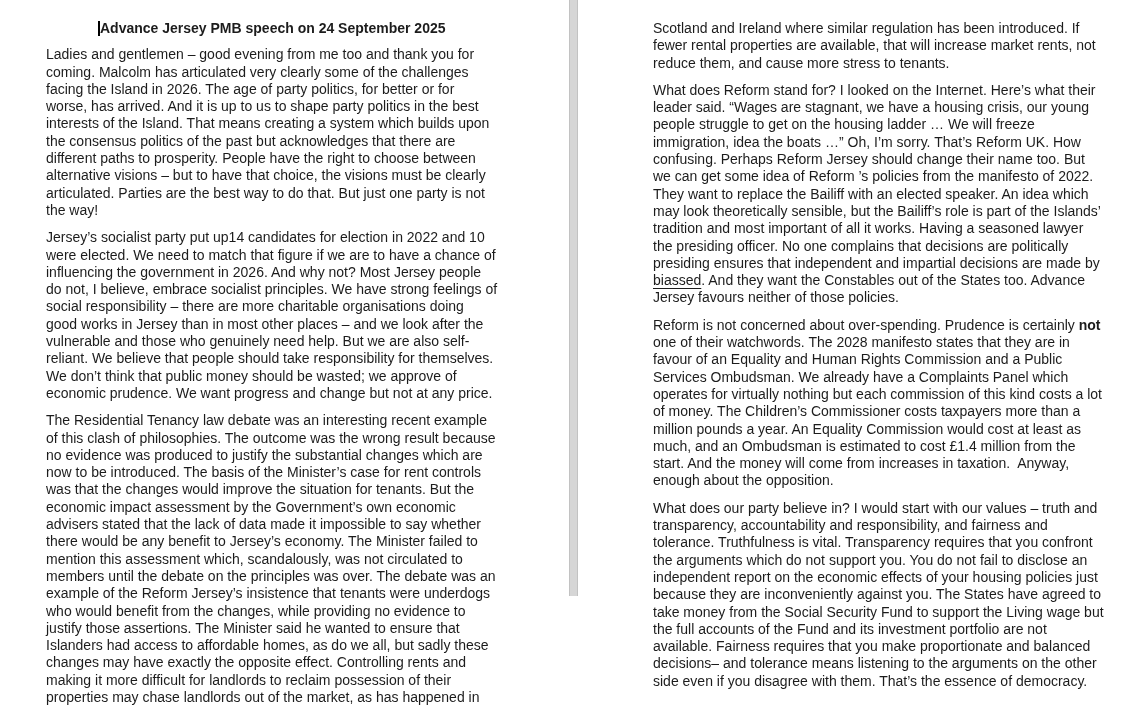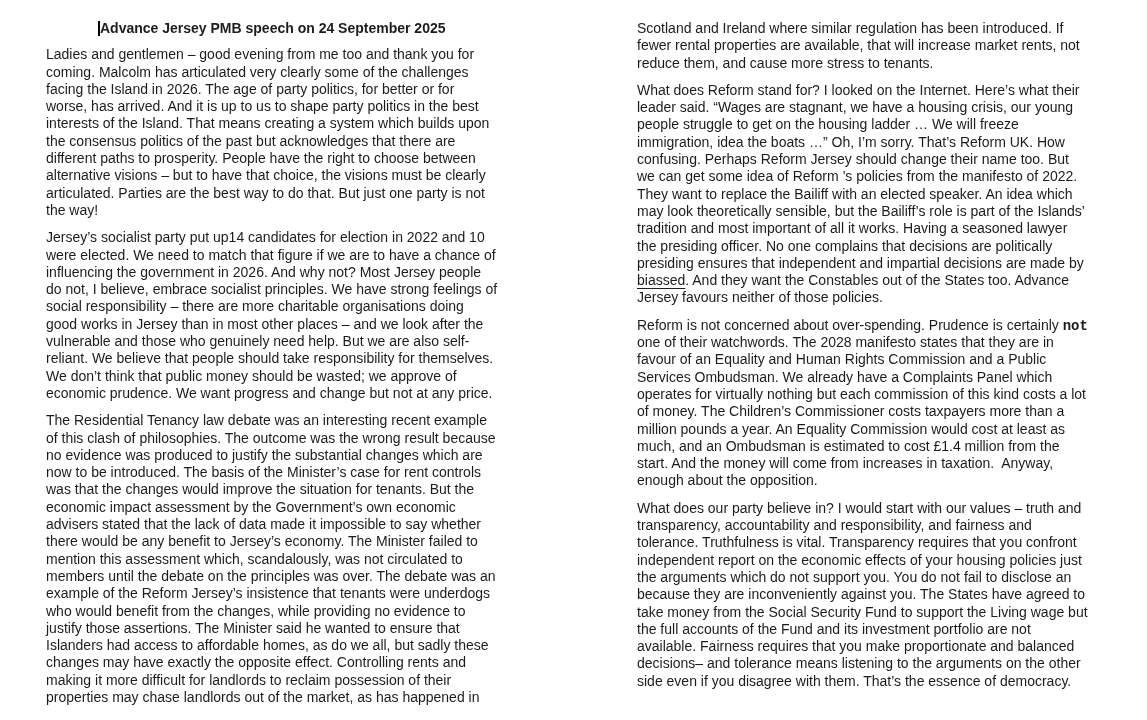--- a/index.html
+++ b/index.html
@@ -15,21 +15,21 @@
     background:var(--page-bg);
     font-family:"Liberation Sans", sans-serif;
     color:var(--text-color);
   }
   .canvas{position:relative;width:1147px;height:596px;}
   .page{
     position:absolute;top:0;bottom:0;
     background:var(--page-bg);
   }
   .page-1{left:0;width:569px;}
-  .page-2{left:562px;width:569px;}
+  .page-2{left:578px;width:569px;}
   .page-gap{
     position:absolute;top:0;bottom:0;left:569px;width:9px;
     background:var(--gap-bg);
     border-left:1px solid #c2c2c2;
     border-right:1px solid #c2c2c2;
   }
   .text-col{position:absolute;top:20px;width:452px;}
   .page-1 .text-col{left:46px;}
   .page-2 .text-col{left:75px;}
   .title-line{
@@ -47,21 +47,21 @@
     vertical-align:text-bottom;
     margin-right:0px;
   }
   .paragraph{margin:0 0 10px 0;}
   .line{
     font-size:14px;
     line-height:17.3px;
     height:17.3px;
     white-space:pre;
   }
-  .bold{font-weight:bold;font-family:Liberation Mono, monospace;}
+  .bold{font-weight:bold;}
   .spell-error{
     text-decoration-line:underline;
     text-decoration-style:wavy;
     text-decoration-color:var(--squiggle);
     text-decoration-thickness:1px;
     text-underline-offset:3px;
     text-decoration:underline;
   }
 </style>
 </head>
@@ -153,22 +153,22 @@
           <div class="line">of money. The Children’s Commissioner costs taxpayers more than a</div>
           <div class="line">million pounds a year. An Equality Commission would cost at least as</div>
           <div class="line">much, and an Ombudsman is estimated to cost £1.4 million from the</div>
           <div class="line">start. And the money will come from increases in taxation.  Anyway,</div>
           <div class="line">enough about the opposition.</div>
         </div>
         <div class="paragraph">
           <div class="line">What does our party believe in? I would start with our values – truth and</div>
           <div class="line">transparency, accountability and responsibility, and fairness and</div>
           <div class="line">tolerance. Truthfulness is vital. Transparency requires that you confront</div>
+          <div class="line">the arguments which do not support you. You do not fail to disclose an</div>
           <div class="line">independent report on the economic effects of your housing policies just</div>
-          <div class="line">the arguments which do not support you. You do not fail to disclose an</div>
           <div class="line">because they are inconveniently against you. The States have agreed to</div>
           <div class="line">take money from the Social Security Fund to support the Living wage but</div>
           <div class="line">the full accounts of the Fund and its investment portfolio are not</div>
           <div class="line">available. Fairness requires that you make proportionate and balanced</div>
           <div class="line">decisions– and tolerance means listening to the arguments on the other</div>
           <div class="line">side even if you disagree with them. That’s the essence of democracy.</div>
         </div>
       </div>
   </div>
 

